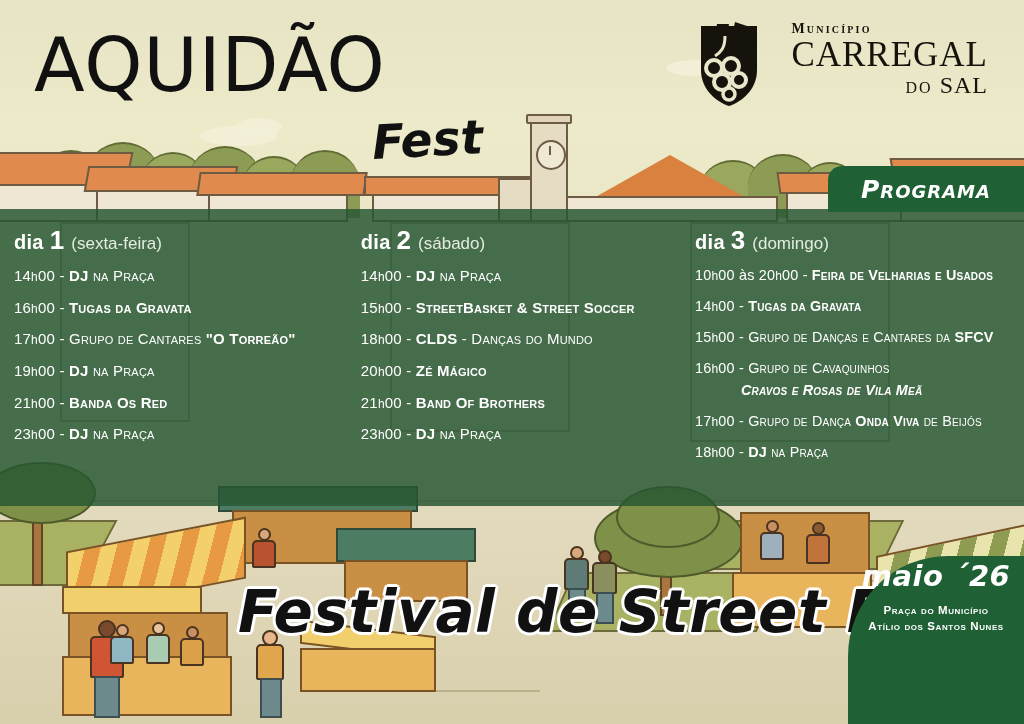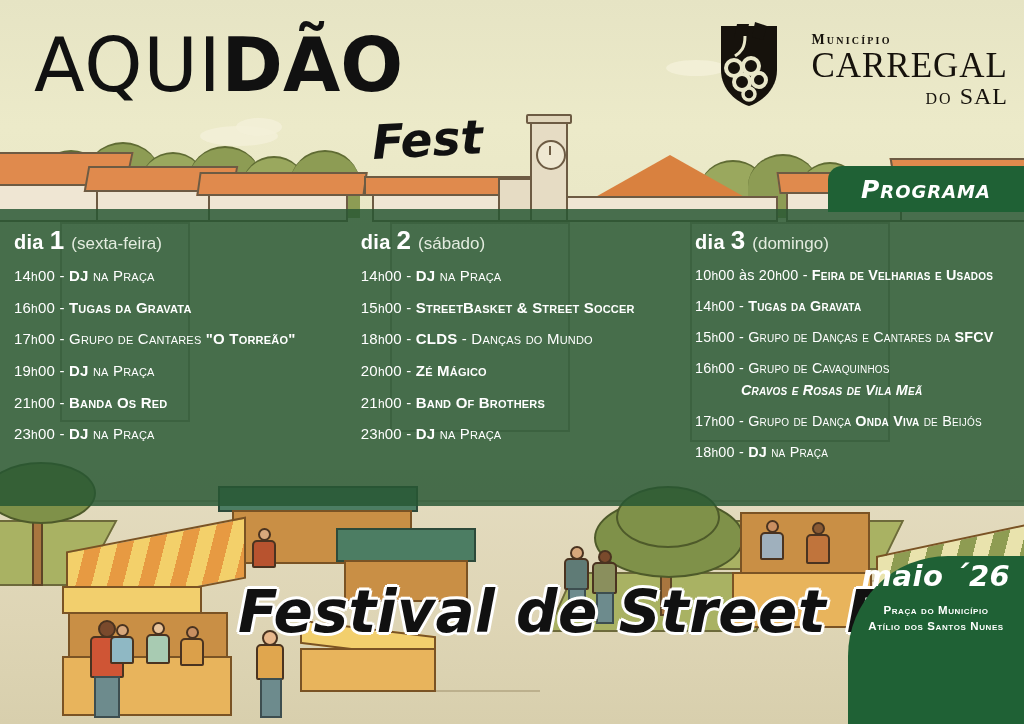--- a/index.html
+++ b/index.html
@@ -191,39 +191,39 @@
   }
   .logo-aqui {
     font-family: "DejaVu Sans", sans-serif;
     font-size: 74px;
     letter-spacing: 1px;
     color: #111;
     line-height: 1;
     white-space: nowrap;
     font-weight: 400;
   }
-  .logo-aqui .bold { font-weight: 700; letter-spacing: 0px; }
+  .logo-aqui .bold { font-weight: 400; letter-spacing: 0px; }
   .fest-word {
     position: absolute;
     left: 372px; top: 112px;
     font-family: "DejaVu Sans", sans-serif;
     font-style: italic;
     font-weight: 700;
     font-size: 47px;
     color: #111;
     z-index: 9;
     transform: rotate(-3deg);
   }
 
   
   .muni {
     position: absolute;
-    right: 16px; top: 22px;
+    right: 36px; top: 22px;
     display: flex;
-    align-items: flex-end;
+    align-items: flex-start;
     gap: 28px;
     z-index: 9;
   }
   .muni-text { line-height: 1; text-align: left; }
   .muni-kicker {
     font-family: "Liberation Serif", serif;
     font-size: 14px;
     letter-spacing: 2.2px;
     color: #16120c;
     font-variant: small-caps;

